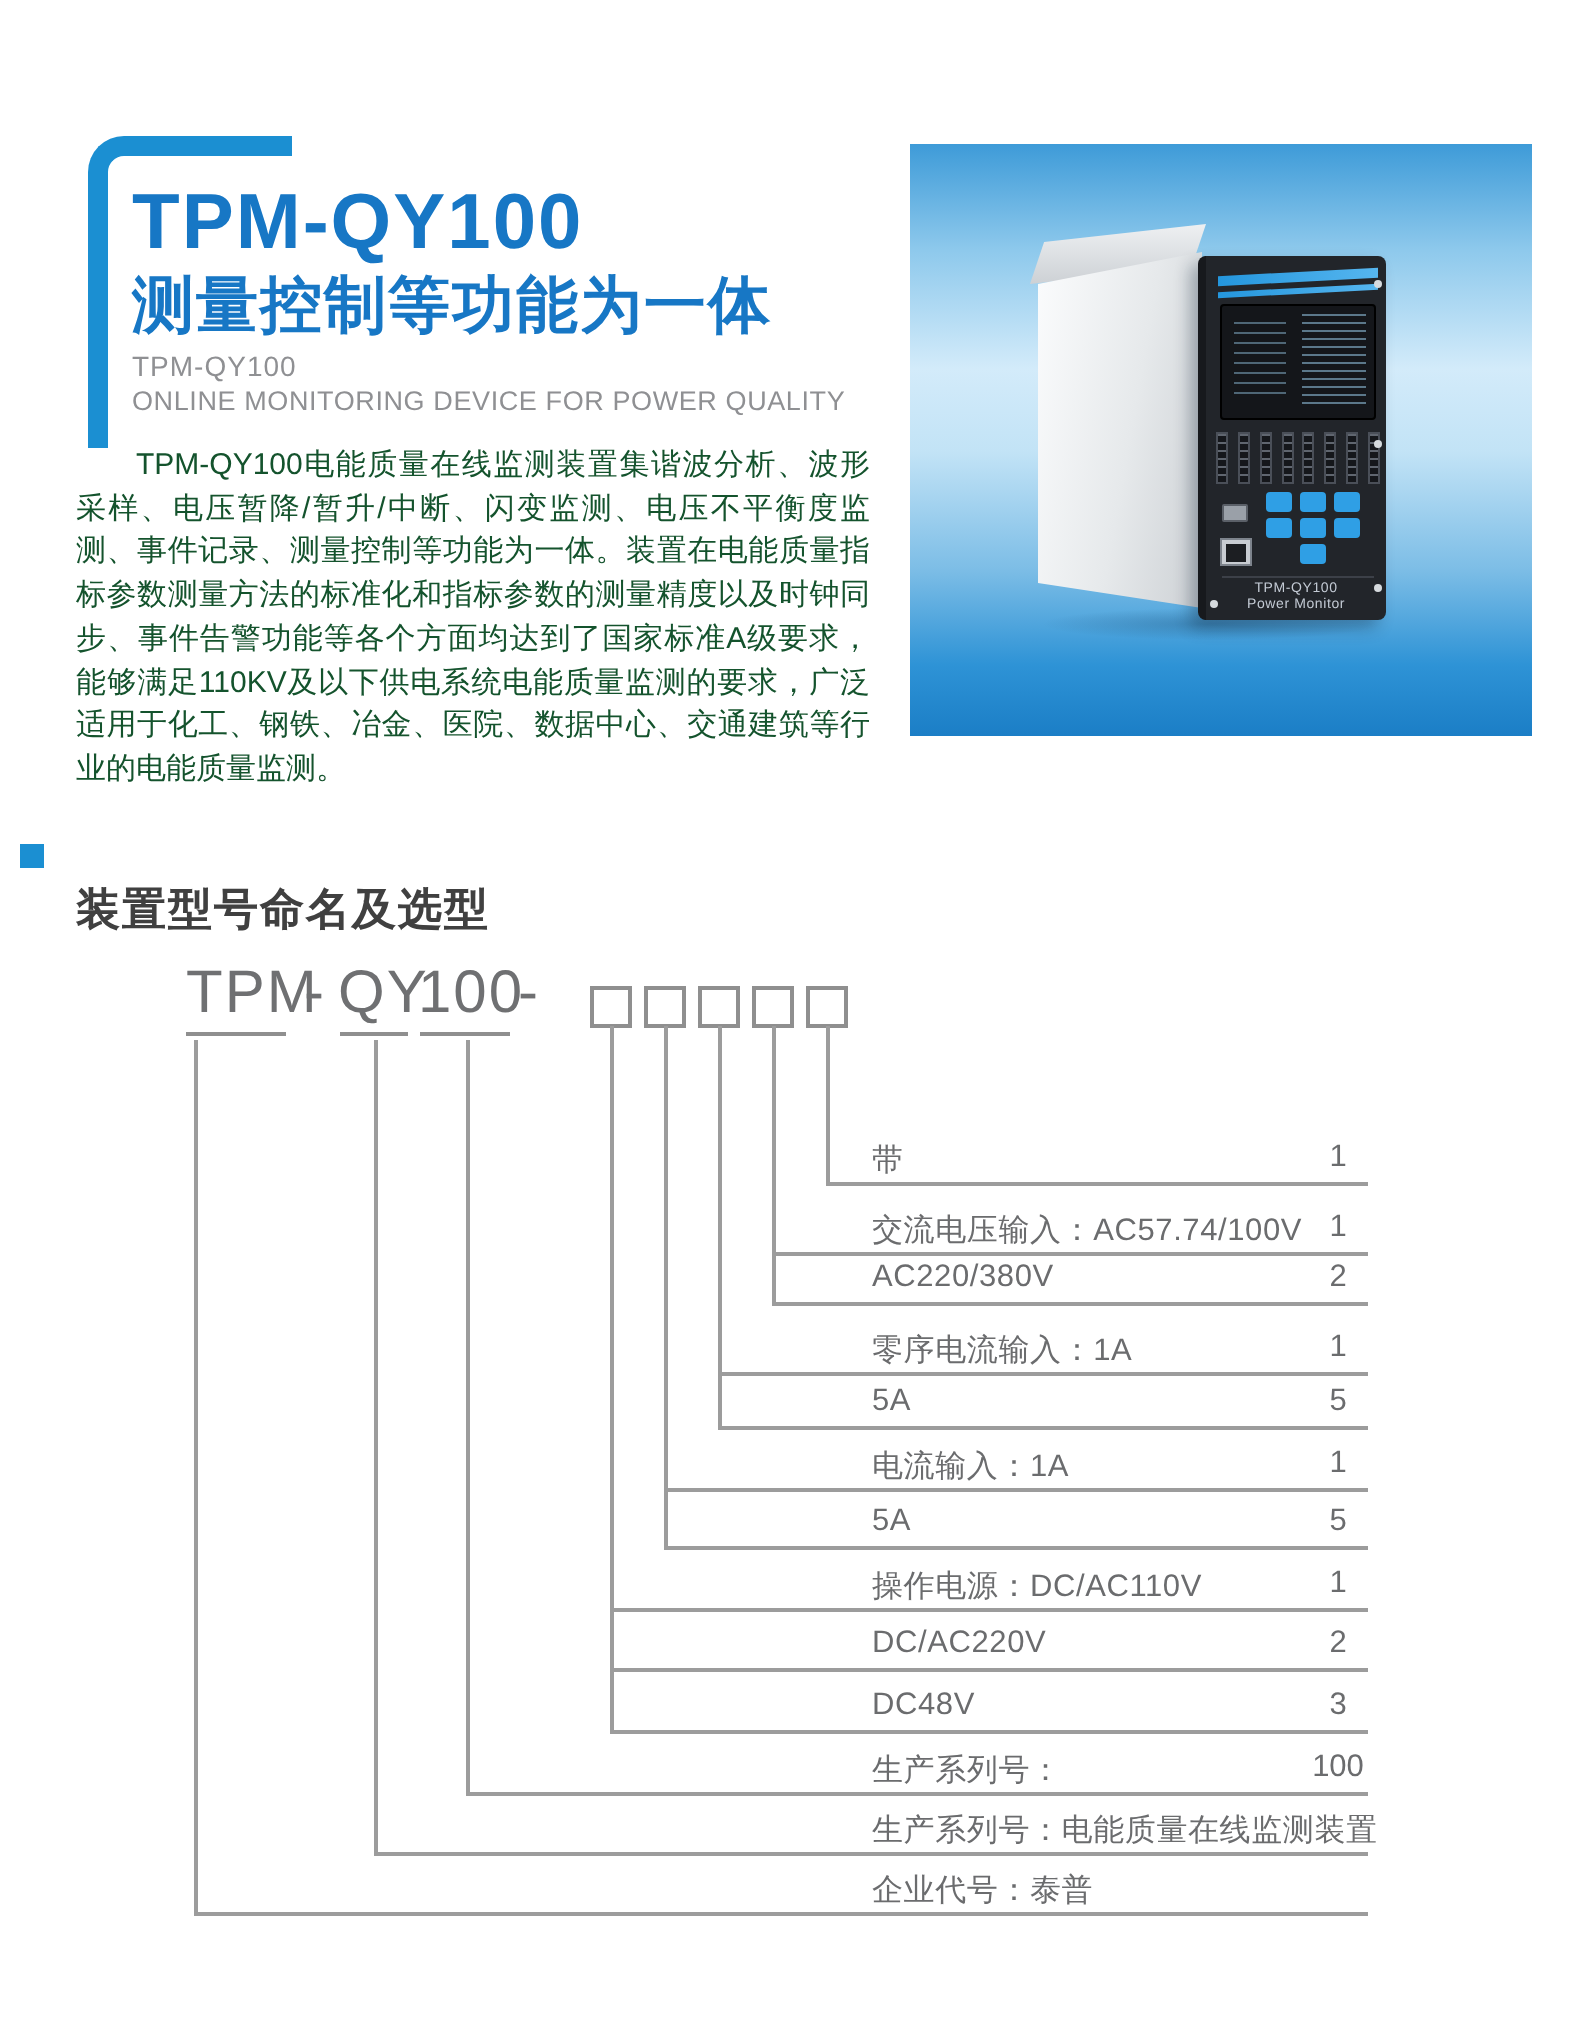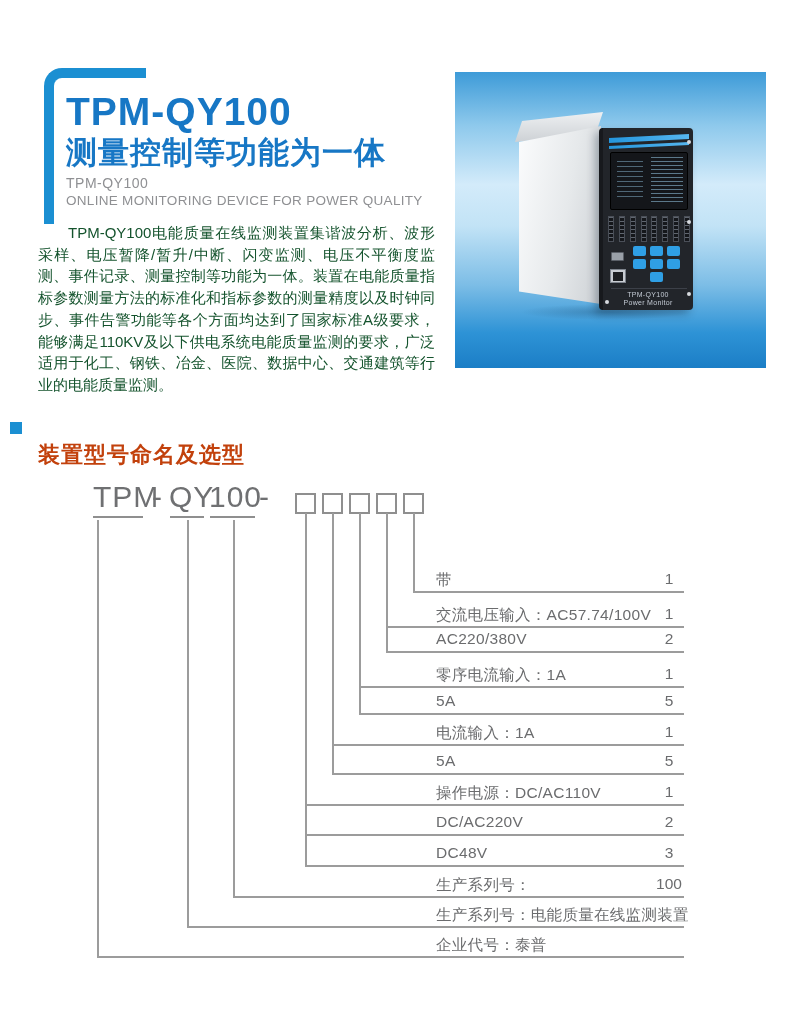--- a/index.html
+++ b/index.html
@@ -82,21 +82,21 @@
   .key { position:absolute; width:13px; height:10px; background:#2f9fe5; border-radius:2px; }
   .p-divider { position:absolute; left:8px; top:160px; width:76px; height:1px; background:#3c4048; }
   .p-label { position:absolute; left:0; top:163px; width:100%; text-align:center;
     font-size:7px; line-height:8px; color:#c3cad4; letter-spacing:0.3px; }
   .screw { position:absolute; width:4px; height:4px; border-radius:50%; background:#d6dade; }
 
   
   .section-bullet { position:absolute; left:10px; top:406px; width:12px; height:12px; background:#1b8fd2; }
   .section-title {
     position:absolute; left:38px; top:424px; font-size:22px; font-weight:bold;
-    color:#c2410c; letter-spacing:1px;text-align:right;
+    color:#404040; letter-spacing:1px;text-align:right;
   }
 
   
   .m-text { position:absolute; top:464px; font-size:30px; color:#6f7072; letter-spacing:1px; }
   .m-underline { position:absolute; top:500px; height:2px; background:#8f8f8f; }
   .m-box { position:absolute; top:477px; width:21px; height:21px; border:2px solid #8f8f8f; background:#fff; }
   .vline { position:absolute; width:1.5px; background:#9c9c9c; }
   .row { position:absolute; left:0; width:789px; height:24px; }
   .row-line { position:absolute; top:21px; height:1.5px; background:#9c9c9c; }
   .row-label { position:absolute; left:436px; top:0; font-size:15.5px; color:#6b6c6e; letter-spacing:0.3px; }

